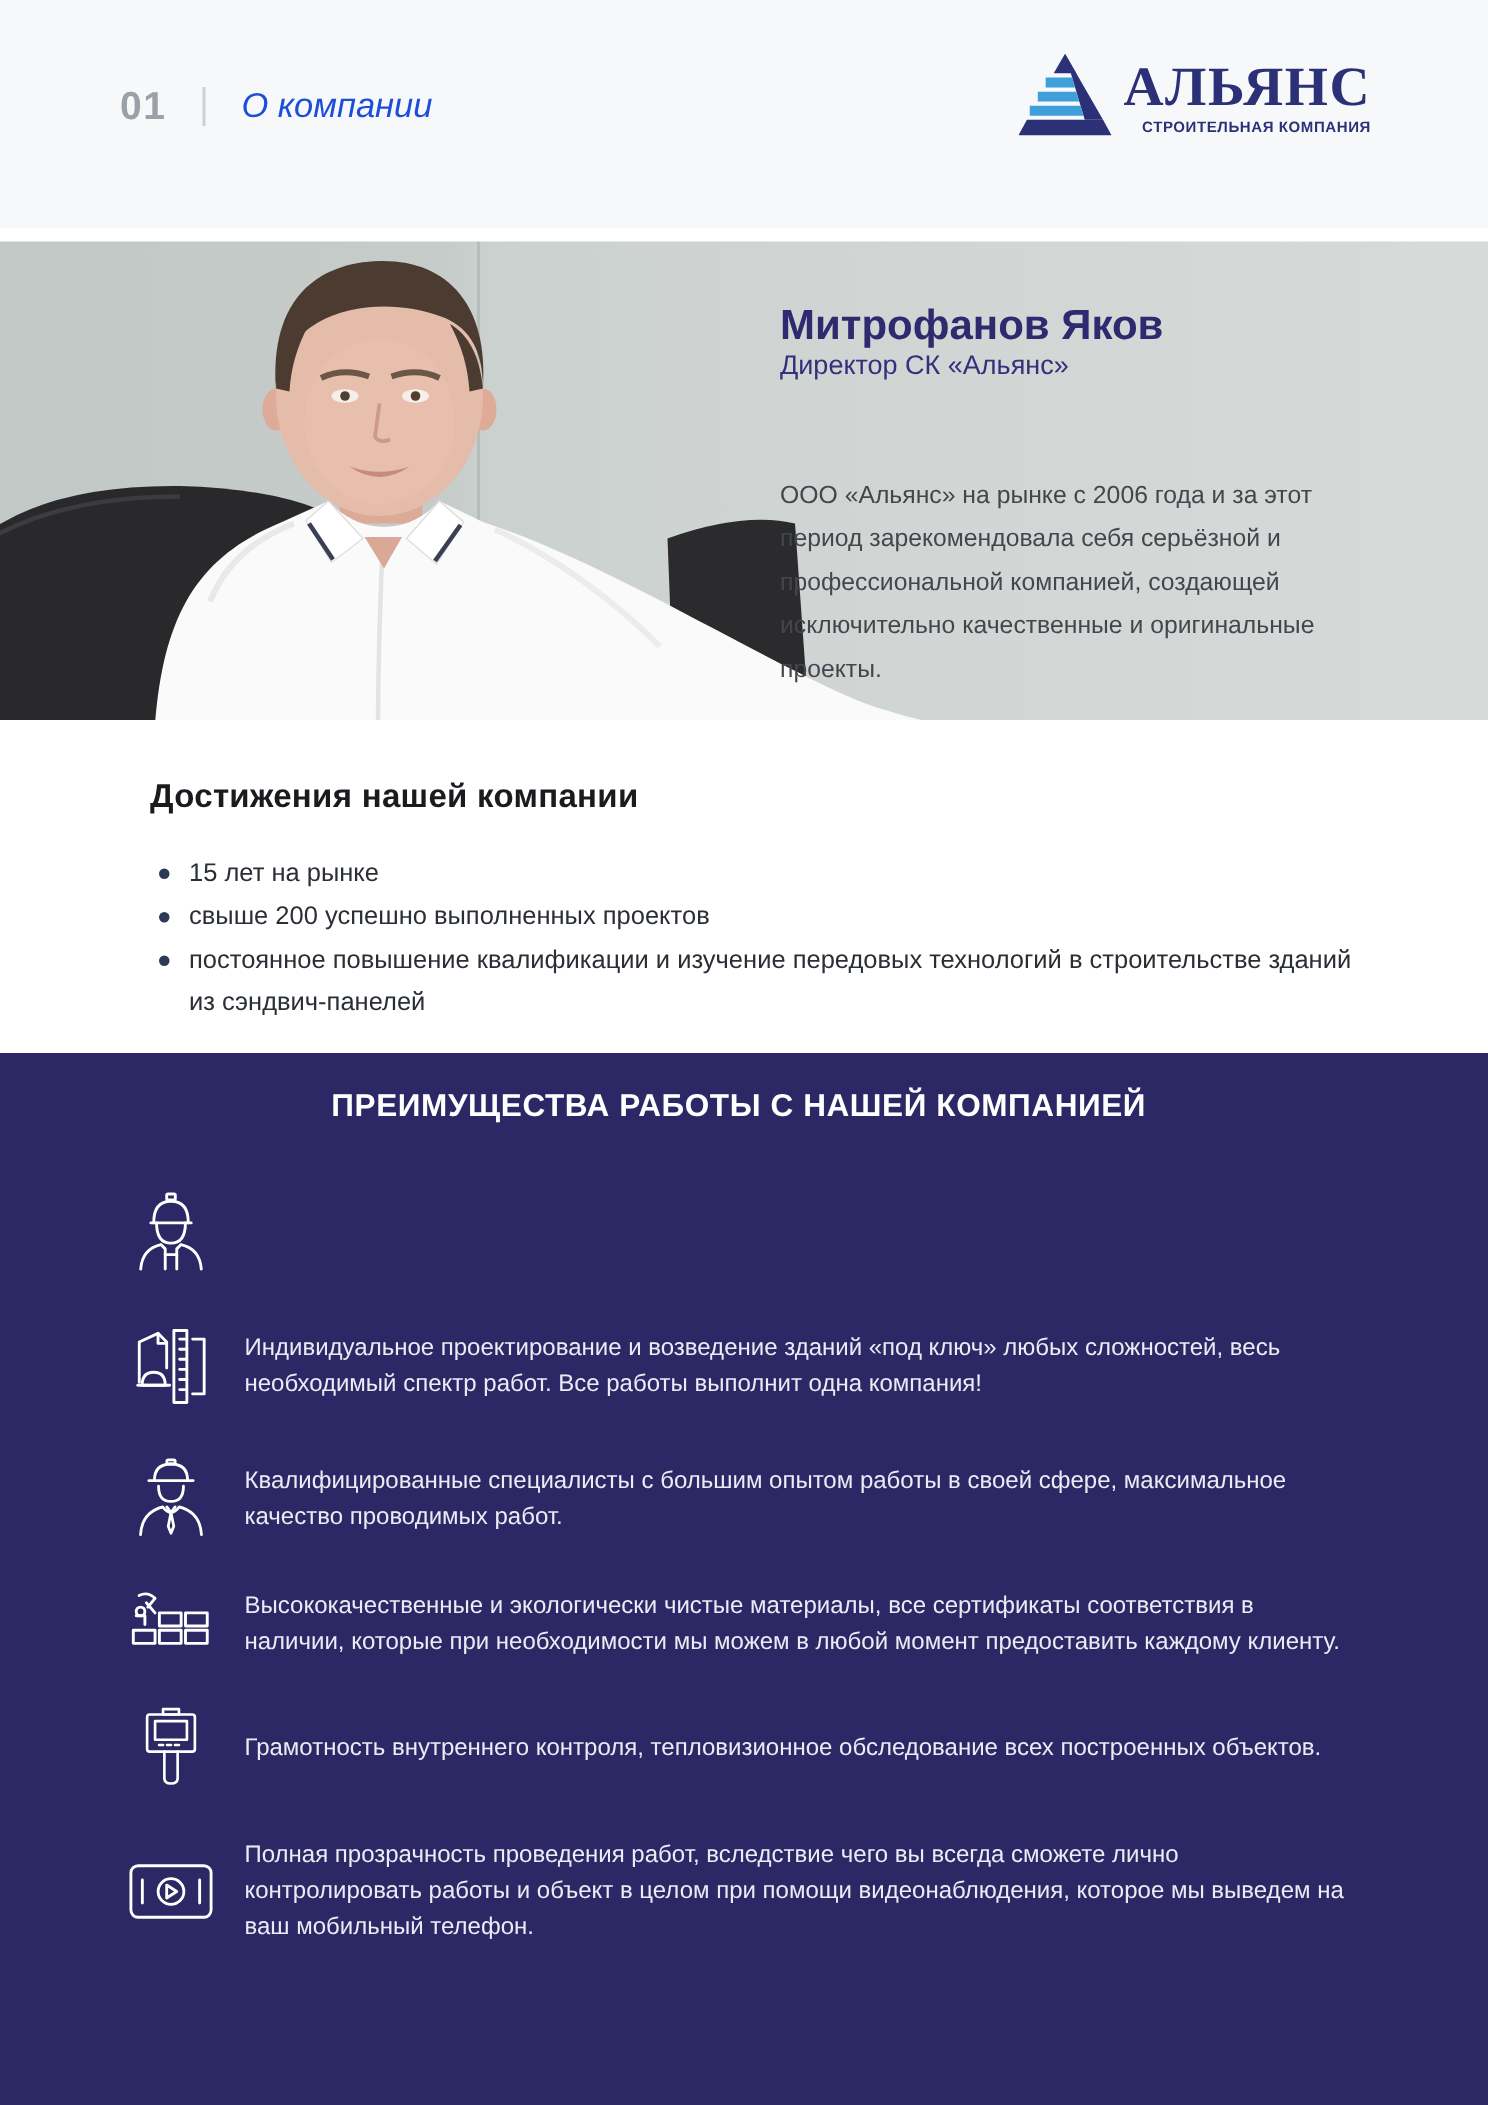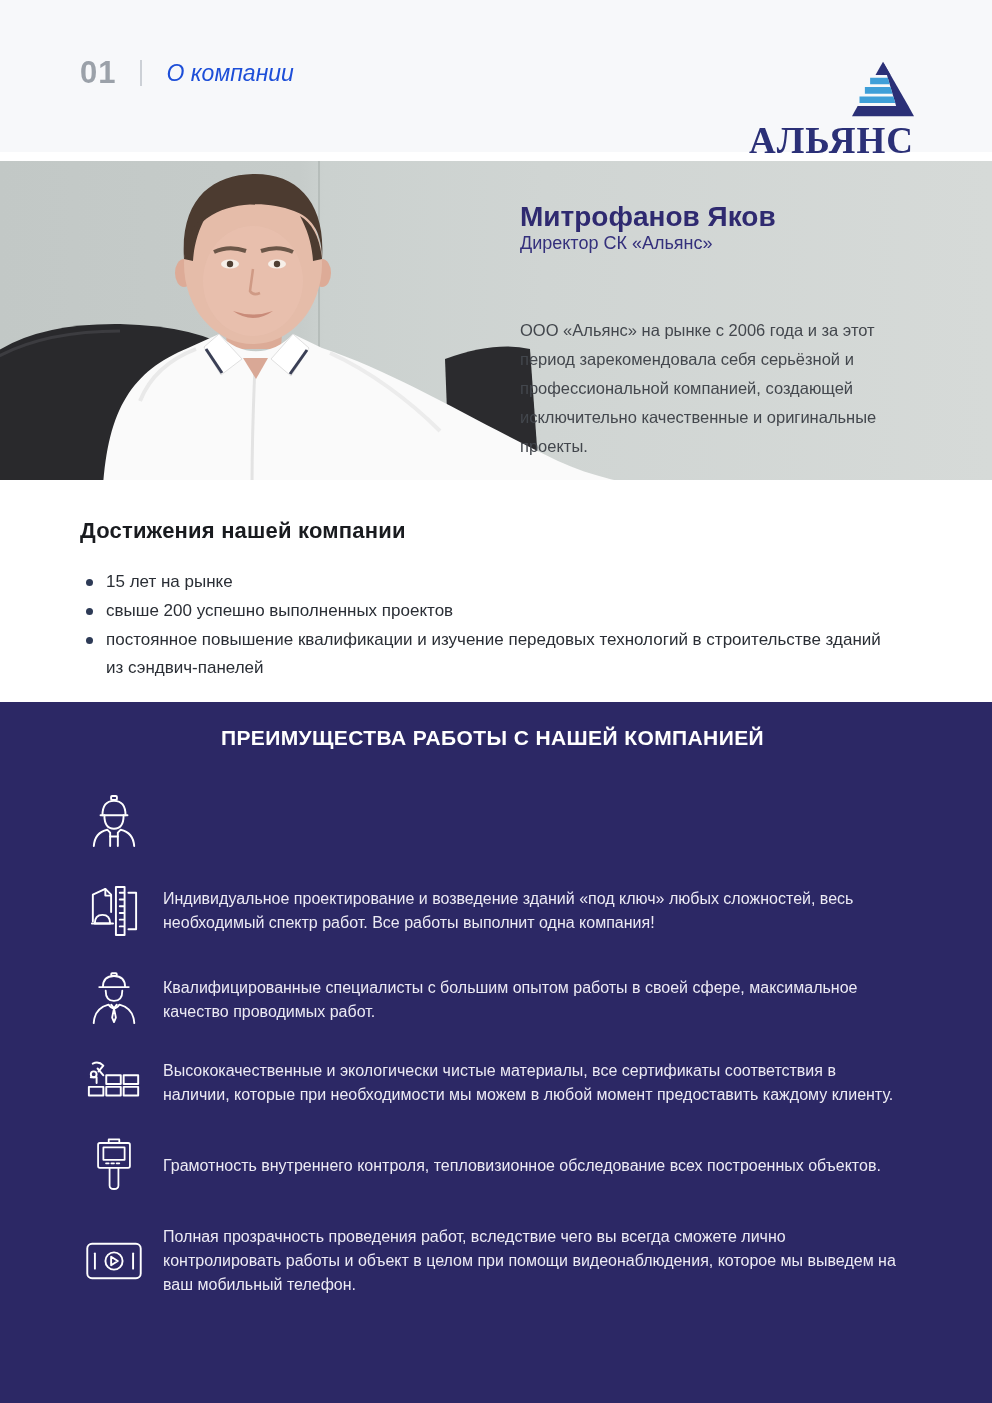--- a/index.html
+++ b/index.html
@@ -2,41 +2,41 @@
 <html><head>
 <meta charset="utf-8">
 <style>
   * { margin:0; padding:0; box-sizing:border-box; }
   html,body { width:992px; background:#ffffff; font-family:"Liberation Sans", sans-serif; }
   #page { position:relative; width:992px; height:1403px; overflow:hidden; background:#ffffff; }
 
   
   .header { position:absolute; top:0; left:0; width:992px; height:152px; background:#f7f8fa; }
   .header-left { position:absolute; left:80px; top:55px; display:flex; align-items:center; }
-  .header-num { font-size:31px; font-weight:bold; color:#9ba1a9; letter-spacing:1px; }
+  .header-num { font-size:26px; font-weight:bold; color:#9ba1a9; letter-spacing:1px; }
   .header-sep { display:inline-block; width:2px; height:26px; background:#ccd0d6; margin:0 24px; }
   .header-title { font-size:23px; font-style:italic; color:#1d4ed8; }
-  .logo { position:absolute; right:78px; top:60px; display:flex; align-items:flex-end;flex-direction:column; }
+  .logo { position:absolute; right:78px; top:34px; display:flex; align-items:center; }
   .logo-text-wrap { display:flex; flex-direction:column; align-items:flex-end; margin-left:8px; }
   .logo-name { font-family:"Liberation Serif", serif; font-weight:bold; font-size:37px; line-height:38px; color:#2b3077; letter-spacing:1px; }
   .logo-tagline { font-size:10px; font-weight:bold; color:#2b3077; letter-spacing:0.4px; margin-top:2px; }
 
   
   .photo-band { position:absolute; top:161px; left:0; width:992px; height:328px;
     background:linear-gradient(90deg,#c2c8c6 0px,#c6ccca 300px,#cbd1cf 325px,#d0d5d3 55%,#d6dad8 100%); }
   .wall-corner { position:absolute; left:318px; top:0; width:2px; height:328px; background:rgba(95,105,102,0.18); }
   .portrait { position:absolute; left:0; top:0; }
 
   .profile-text { position:absolute; left:520px; top:40px; width:420px; }
   .profile-name { font-size:28px; font-weight:bold; color:#2f2a70; }
   .profile-title { font-size:18px; color:#34307c; }
   .profile-desc { font-size:16.5px; color:#43474d; line-height:29px; margin-top:62px; width:405px; }
 
   
-  .achievements { position:absolute; top:480px; left:0; width:992px; height:222px; background:#ffffff; padding:38px 90px 0 80px; }
+  .achievements { position:absolute; top:480px; left:0; width:992px; height:222px; background:#ffffff; padding:38px 90px 0 100px; }
   .ach-heading { font-size:22px; font-weight:bold; color:#191b1f; letter-spacing:0.2px; }
   .ach-list { list-style:none; margin-top:24px; }
   .ach-list li { position:relative; padding-left:26px; font-size:17px; color:#2a2e35; line-height:28px; margin-bottom:1px; }
   .ach-list li::before { content:""; position:absolute; left:6px; top:11px; width:7px; height:7px; border-radius:50%; background:#2d3a56; }
 
   
   .advantages { position:absolute; top:702px; left:0; width:992px; height:701px; background:#2c2865; padding:24px 92px 0 85px; }
   .adv-heading { text-align:center; font-size:21px; font-weight:bold; color:#ffffff; letter-spacing:0.4px; margin-bottom:42px; }
   .adv-item { display:flex; align-items:center; margin-bottom:29px; }
   .adv-icon { flex:0 0 58px; margin-right:20px; display:flex; justify-content:center; }

